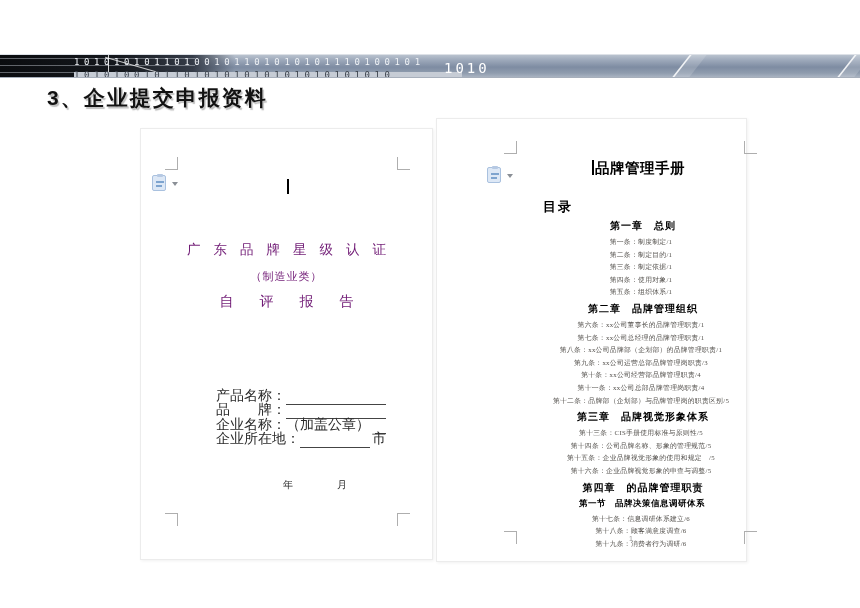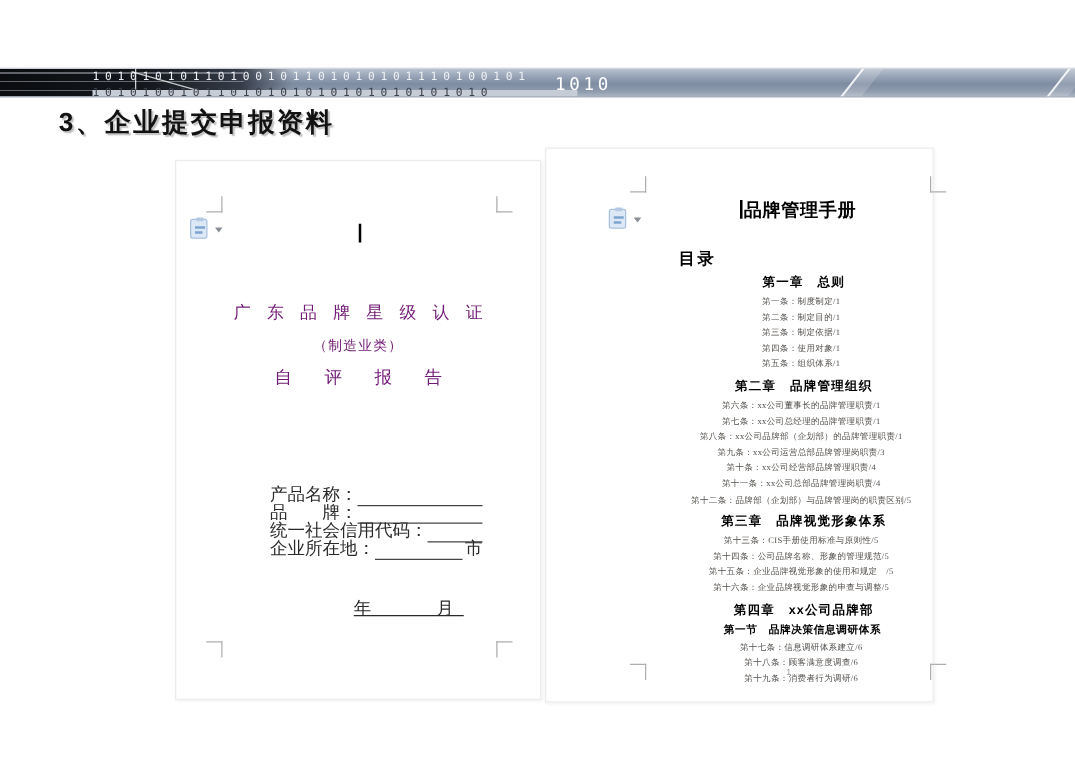--- a/index.html
+++ b/index.html
@@ -64,21 +64,21 @@
   .ld-t3 { top:164px; font-size:14px; letter-spacing:26px; text-indent:26px; }
 
   .ld-form { position:absolute; left:75px; top:261px; width:170px;
              font-family:"Liberation Serif", serif; font-size:14px; color:#2a2a2a; }
   .f-row { display:flex; align-items:flex-end; height:14.5px; white-space:nowrap; }
   .f-line { border-bottom:1px solid #444; height:9px; }
   .f-line.w1 { width:104px; } .f-line.w2 { width:105px; }
   .f-line.w3 { width:47px; margin-left:5px; } .f-line.w4 { width:66px; } .f-line.w5 { width:80px; }
   .f-suffix { margin-left:2px; }
   .ld-date { position:absolute; left:142px; top:349px; font-family:"Liberation Serif", serif;
-             font-size:14px; color:#2a2a2a; letter-spacing:8px; white-space:nowrap;text-decoration:underline; }
+             font-size:10px; color:#2a2a2a; letter-spacing:8px; white-space:nowrap; }
 
   
   .rt-title { position:absolute; left:158px; top:40px; font-size:14.5px; font-weight:bold; color:#000;
               font-family:"Liberation Serif", serif; letter-spacing:.5px; white-space:nowrap; }
   .rt-toc-title { position:absolute; left:106px; top:79px; font-size:13px; font-weight:bold;
               letter-spacing:2px; color:#000; }
   .rt-toc { position:absolute; left:96px; top:97px; width:216px;text-align:center; }
   .toc-h { font-size:10px; font-weight:bold; color:#000; margin:3px 0 3px 4px; letter-spacing:1px; white-space:nowrap; }
   .toc-h.sub { font-size:8.5px; margin-left:2px; letter-spacing:.5px; }
   .toc-i { font-size:6.8px; line-height:12.6px; color:#53504c; letter-spacing:.3px;
@@ -130,22 +130,22 @@
     <div class="ld-form">
       <div class="f-row">
         <span>产品名称：</span>
         <span class="f-line w1"></span>
       </div>
       <div class="f-row">
         <span>品　　牌：</span>
         <span class="f-line w2"></span>
       </div>
       <div class="f-row">
-        <span>统一社会信用代码：</span>
-        <span class="f-line w4"></span>
+        <span>企业名称：（加盖公章）</span>
+        <span class="f-line w3"></span>
       </div>
       <div class="f-row">
         <span>企业所在地：</span>
         <span class="f-line w5"></span>
         <span class="f-suffix">市</span>
       </div>
     </div>
 
     <div class="ld-date">年　　月</div>
   </div>
@@ -186,21 +186,21 @@
       <div class="toc-i">第十条：xx公司经营部品牌管理职责/4</div>
       <div class="toc-i">第十一条：xx公司总部品牌管理岗职责/4</div>
       <div class="toc-i">第十二条：品牌部（企划部）与品牌管理岗的职责区别/5</div>
 
       <div class="toc-h">第三章　品牌视觉形象体系</div>
       <div class="toc-i">第十三条：CIS手册使用标准与原则性/5</div>
       <div class="toc-i">第十四条：公司品牌名称、形象的管理规范/5</div>
       <div class="toc-i">第十五条：企业品牌视觉形象的使用和规定　/5</div>
       <div class="toc-i">第十六条：企业品牌视觉形象的申查与调整/5</div>
 
-      <div class="toc-h">第四章　xx公司品牌部</div>
+      <div class="toc-h">第四章　的品牌管理职责</div>
 
       <div class="toc-h sub">第一节　品牌决策信息调研体系</div>
       <div class="toc-i">第十七条：信息调研体系建立/6</div>
       <div class="toc-i">第十八条：顾客满意度调查/6</div>
       <div class="toc-i">第十九条：消费者行为调研/6</div>
     </div>
 
     <div class="rt-pagenum">1</div>
   </div>
 

